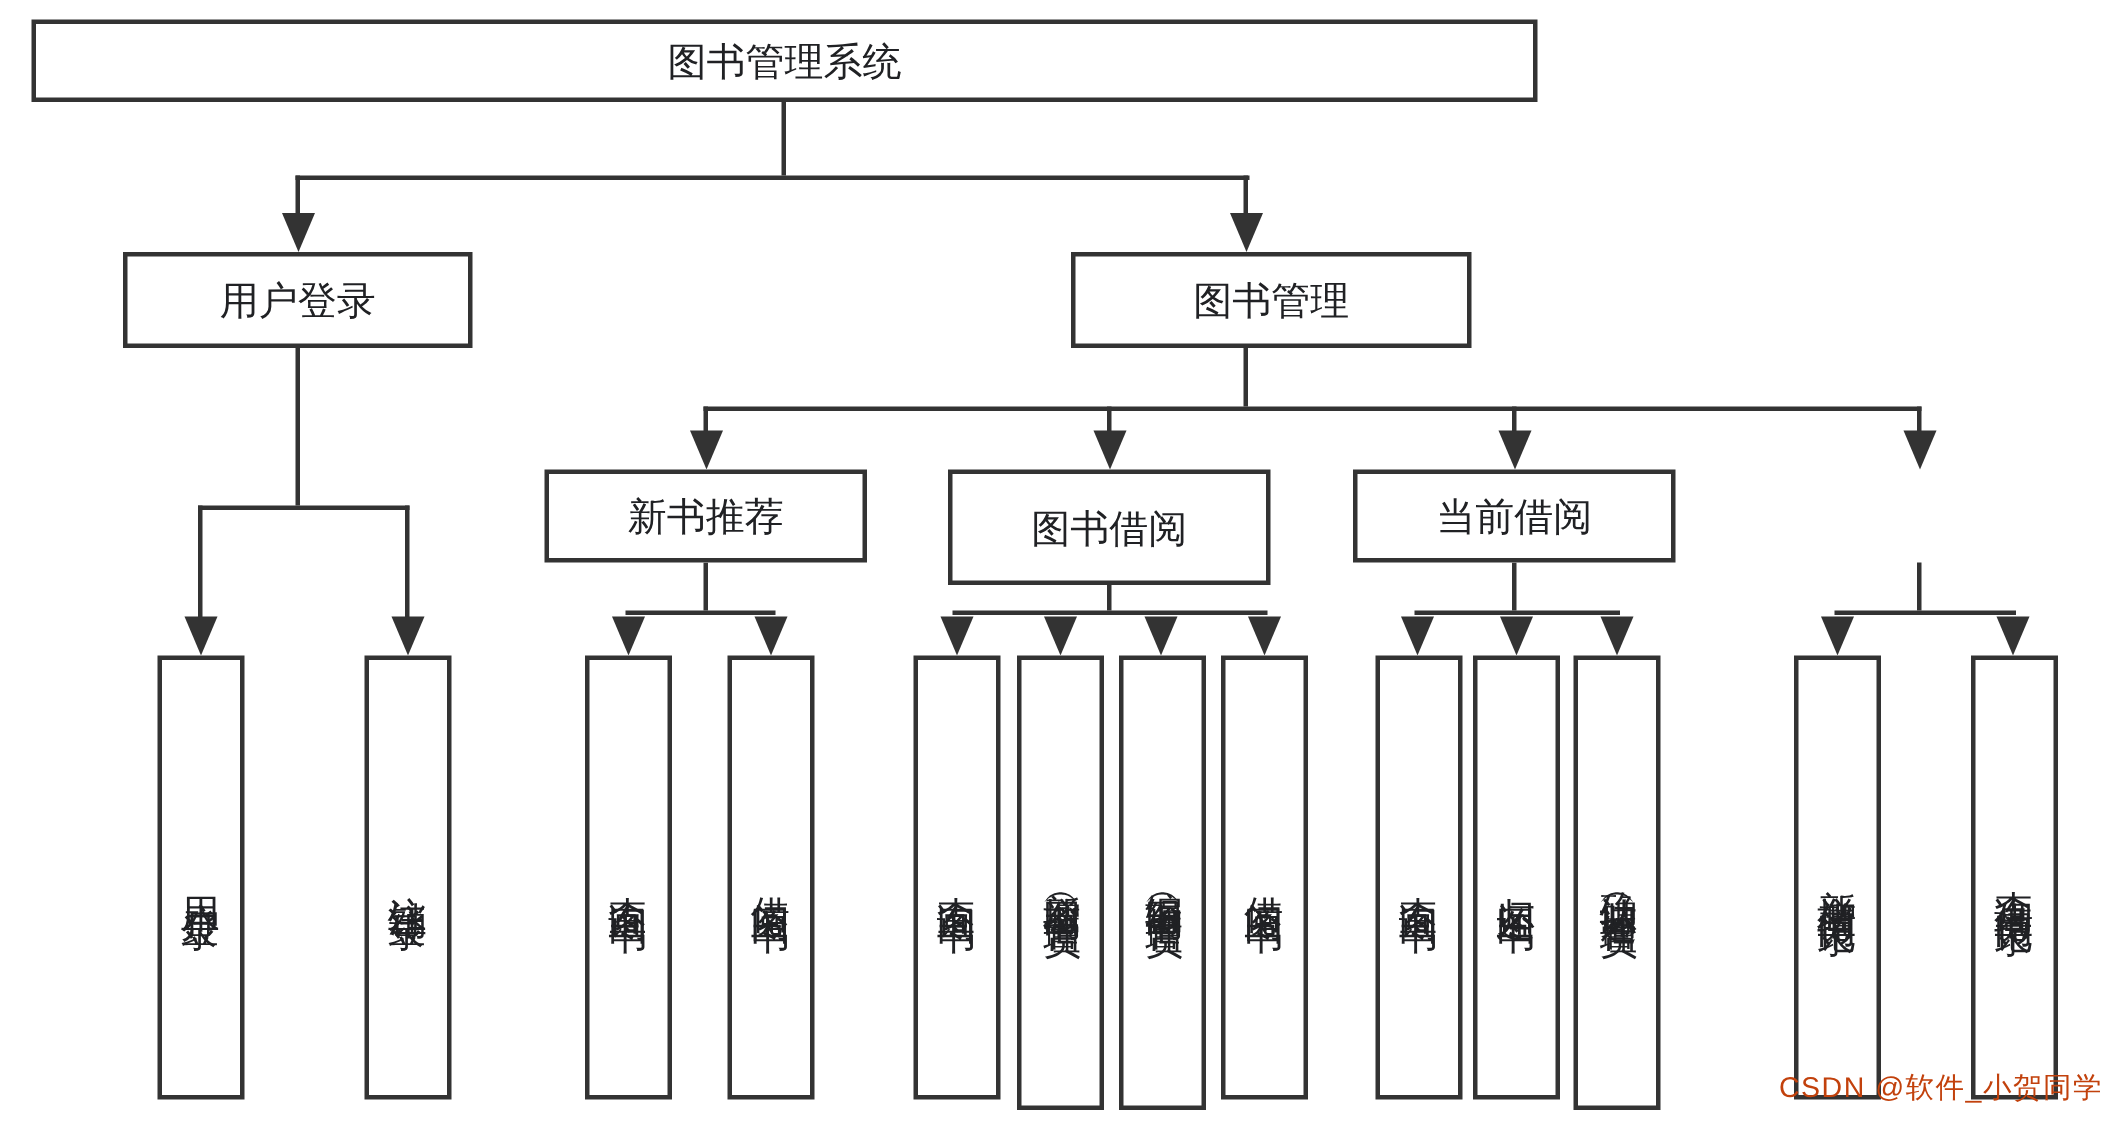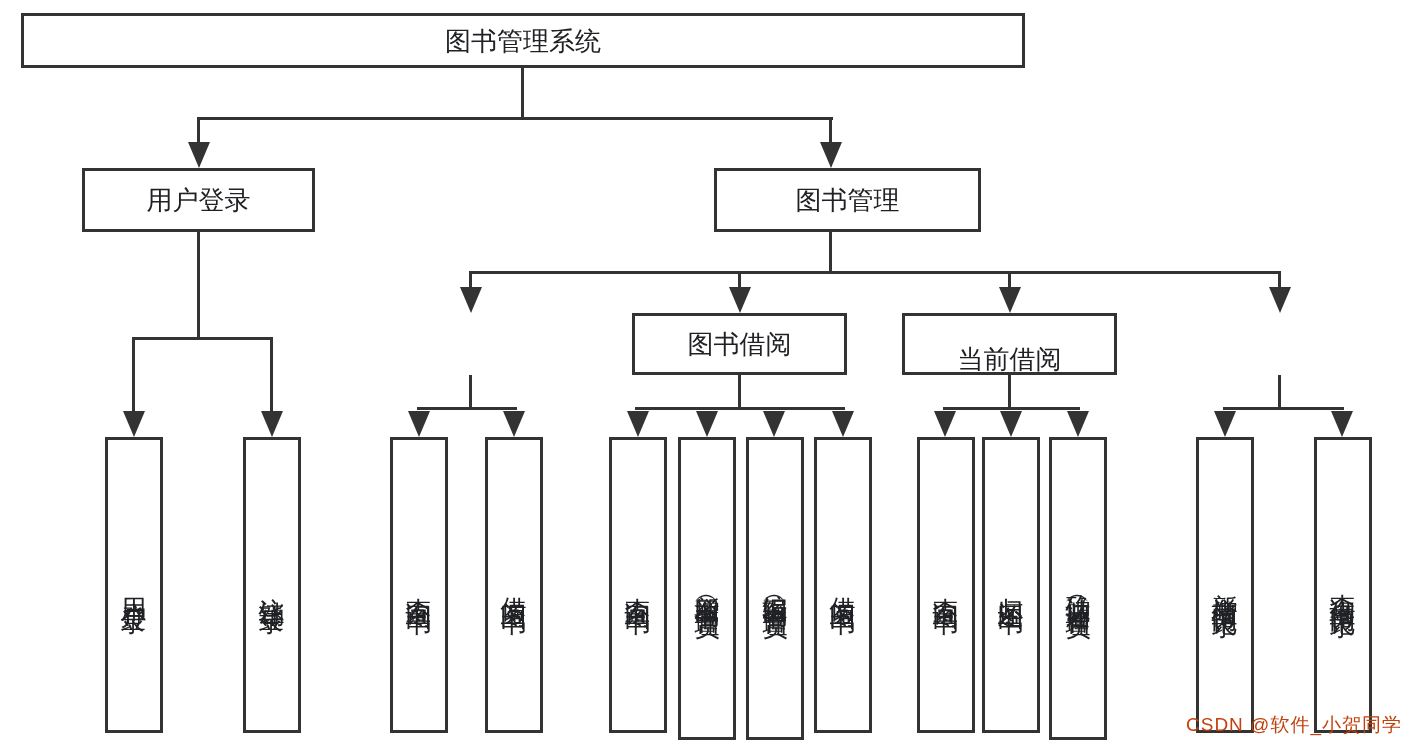--- a/index.html
+++ b/index.html
@@ -87,24 +87,27 @@
     </div>
     <div class="node" style="left: 714px; top: 168px; width: 267px; height: 64px; border-color: rgb(51, 51, 51); color: rgb(32, 33, 36);">
       <span class="label">图书管理</span>
     </div>
     <div class="node vertical" style="left: 105px; top: 437px; width: 58px; height: 296px; border-color: rgb(51, 51, 51); color: rgb(32, 33, 36);">
       <span class="label">用户登录</span>
     </div>
     <div class="node vertical" style="left: 243px; top: 437px; width: 58px; height: 296px; border-color: rgb(51, 51, 51); color: rgb(32, 33, 36);">
       <span class="label">注销登录</span>
     </div>
-    <div class="node" style="left: 632px; top: 313px; width: 215px; height: 62px; border-color: rgb(51, 51, 51); color: rgb(32, 33, 36);">
+    <div class="node" style="left: 363px; top: 313px; width: 215px; height: 62px; border-color: rgb(51, 51, 51); color: rgb(32, 33, 36);">
+      <span class="label">新书推荐</span>
+    </div>
+    <div class="node" style="left: 632px; top: 313px; width: 215px; height: 77px; border-color: rgb(51, 51, 51); color: rgb(32, 33, 36);">
       <span class="label">图书借阅</span>
     </div>
-    <div class="node" style="left: 902px; top: 313px; width: 215px; height: 62px; border-color: rgb(51, 51, 51); color: rgb(32, 33, 36); align-items: flex-end;">
+    <div class="node" style="left: 902px; top: 313px; width: 215px; height: 62px; border-color: rgb(51, 51, 51); color: rgb(32, 33, 36);">
       <span class="label">当前借阅</span>
     </div>
     <div class="node vertical" style="left: 390px; top: 437px; width: 58px; height: 296px; border-color: rgb(51, 51, 51); color: rgb(32, 33, 36);">
       <span class="label">查询图书</span>
     </div>
     <div class="node vertical" style="left: 485px; top: 437px; width: 58px; height: 296px; border-color: rgb(51, 51, 51); color: rgb(32, 33, 36);">
       <span class="label">借阅图书</span>
     </div>
     <div class="node vertical" style="left: 609px; top: 437px; width: 58px; height: 296px; border-color: rgb(51, 51, 51); color: rgb(32, 33, 36);">
       <span class="label">查询图书</span>

